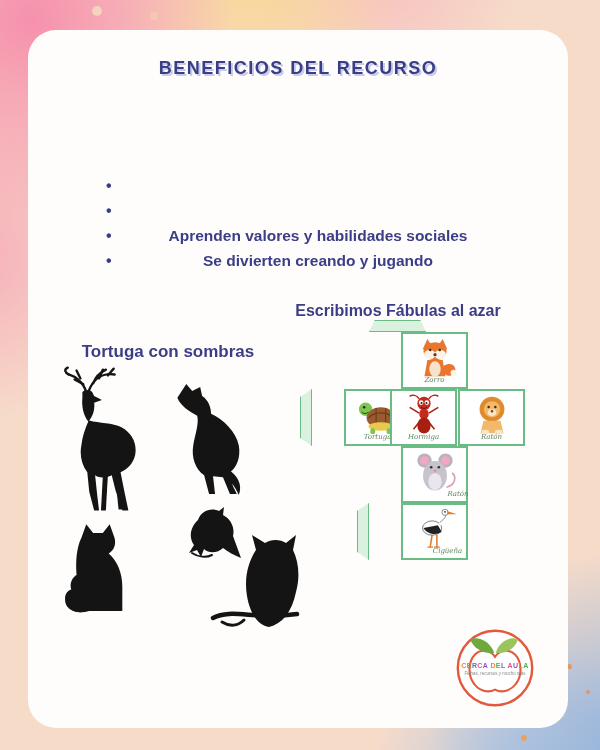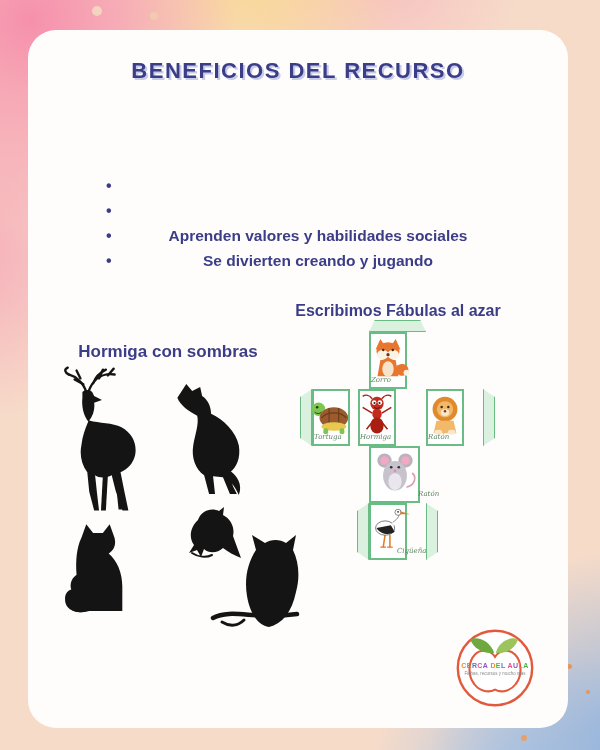--- a/index.html
+++ b/index.html
@@ -16,21 +16,21 @@
       radial-gradient(circle at 520px 785px, rgba(160,195,235,.8) 0px, rgba(160,195,235,0) 150px);
     position:relative;
   }
   .speck{ position:absolute; border-radius:50%; }
   .card{
     position:absolute; left:28px; top:30px; width:540px; height:698px;
     background:var(--card-bg,#fffdfc); border-radius:28px;
   }
   .title{
     position:absolute; left:0; top:28px; width:100%;
-    text-align:center; font-size:22px; font-weight:bold; letter-spacing:1.5px;
+    text-align:center; font-size:18px; font-weight:bold; letter-spacing:1.5px;
     color:var(--accent-indigo,#3b3d87);
     text-shadow:2px 2px 0 #c7cce9;
   }
   .intro{
     position:absolute; left:70px; top:118px; width:400px;
     text-align:center; font-size:16px; font-weight:bold;
     color:var(--accent-indigo,#3b3d87);
   }
   .bullets{ position:absolute; left:78px; top:143px; width:396px; list-style:none; }
   .bullets li{ display:flex; height:25px; align-items:center; }
@@ -39,23 +39,23 @@
   .fables-heading{
     position:absolute; left:248px; top:272px; width:244px; text-align:center;
     font-size:16px; font-weight:bold; color:var(--accent-indigo,#3b3d87);
   }
   .shadows-heading{
     position:absolute; left:30px; top:312px; width:220px; text-align:center;
     font-size:17px; font-weight:bold; color:var(--accent-indigo,#3b3d87);
   }
   
   .dice-cell{
-    position:absolute; width:38px; height:57px; background:#fff;
+    position:absolute; width:67px; height:57px; background:#fff;
     border:2px solid var(--dice-green,#69bd84);
-    display:flex; flex-direction:column; justify-content:flex-end;
+    display:flex; flex-direction:column; align-items:center; justify-content:flex-end;margin-left:32px;
   }
   .dice-cell svg{ position:absolute; top:3px; left:50%; transform:translateX(-50%); }
   .dice-label{
     position:relative; font-family:"DejaVu Serif", serif; font-style:italic;
     font-size:7px; line-height:9px; color:var(--dice-label-green,#5e8562); padding-bottom:2px;
   }
   .flap{
     position:absolute; background:var(--dice-flap-fill,#daf1df);
     border:1.5px solid var(--dice-green,#69bd84);
   }
@@ -105,21 +105,21 @@
       <span class="dot">•</span>
       <span class="btxt">Aprenden valores y habilidades sociales</span>
     </li>
     <li>
       <span class="dot">•</span>
       <span class="btxt">Se divierten creando y jugando</span>
     </li>
   </ul>
 
   <div class="fables-heading">Escribimos Fábulas al azar</div>
-  <div class="shadows-heading">Hormiga con sombras</div>
+  <div class="shadows-heading">Tortuga con sombras</div>
 
   <div>
     <div class="flap h" style="left:341px;top:290px;"></div>
     <div class="flap vl" style="left:272px;top:359px;"></div>
     <div class="flap vr" style="left:455px;top:359px;"></div>
     <div class="flap vl" style="left:329px;top:473px;"></div>
     <div class="flap vr" style="left:398px;top:473px;"></div>
 
     <div class="dice-cell" style="left:341px;top:302px;">
       <svg width="46" height="42" viewBox="0 0 48 44">

